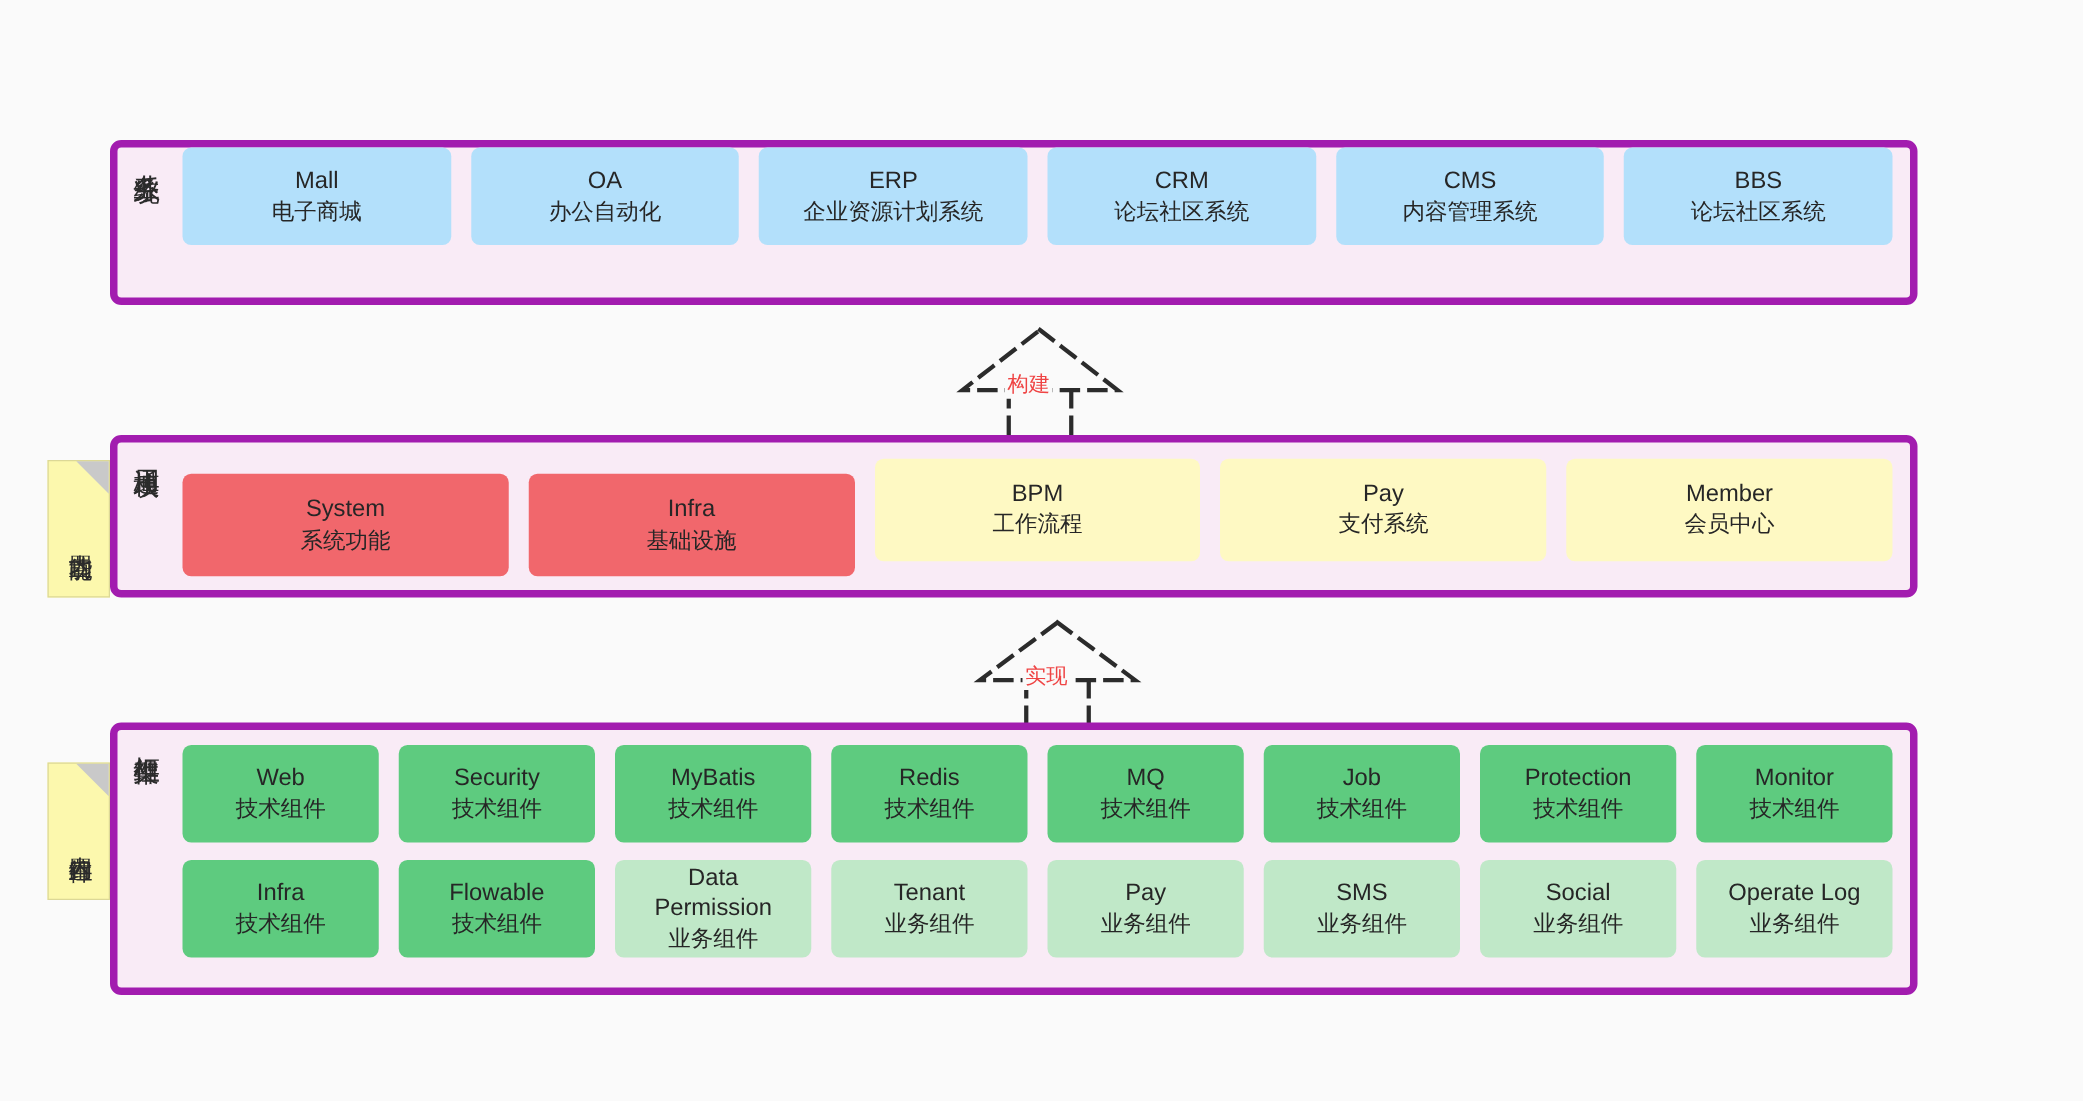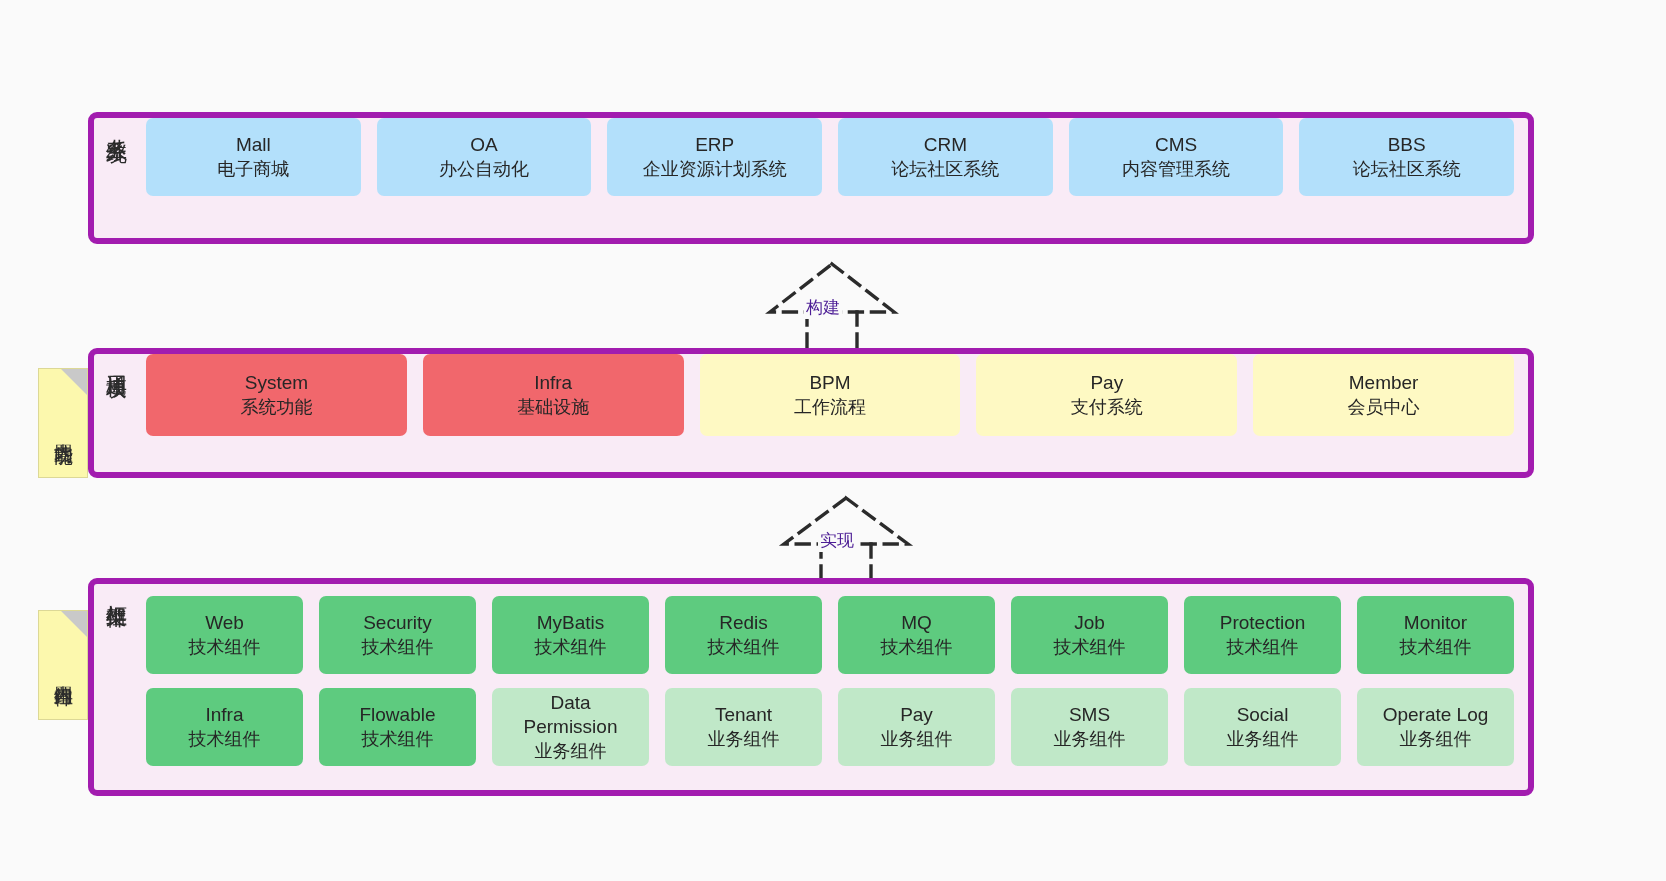--- a/index.html
+++ b/index.html
@@ -72,21 +72,21 @@
     text-align: center;
     color: #262626;
     line-height: 1.28;
     padding: 6px 4px;
   }
   .card .t1 { font-size: 19px; }
   .card .t2 { font-size: 18px; }
   .card .t3 { font-size: 18px; }
 
   .c-blue       { background: #b3e0fb; height: 78px; }
-  .c-red        { background: #f1676c; height: 82px; }
+  .c-red        { background: #f1676c; height: 82px; margin-top: 25px; }
   .c-pink       { background: #fef9c3; height: 82px; }
   .c-green      { background: #5ecb7f; height: 78px; }
   .c-greenlight { background: #c0e8c8; height: 78px; }
 
   
   .note {
     position: absolute;
     background: #fcf8ad;
     border: 1px solid #dcd896;
     display: flex;
@@ -107,21 +107,21 @@
     border-left: 26px solid transparent;
     border-top: 26px solid #c9c9c9;
   }
 
   
   .connector { position: absolute; }
   .connector svg { display: block; overflow: visible; }
   .connector .conn-label {
     position: absolute;
     font-size: 17px;
-    color: #4c1d95;
+    color: #ef4444;
     background: #fafafa;
     padding: 0 2px;
     white-space: nowrap;
   }
 </style>
 </head>
 <body>
 
 <div id="canvas">
 

